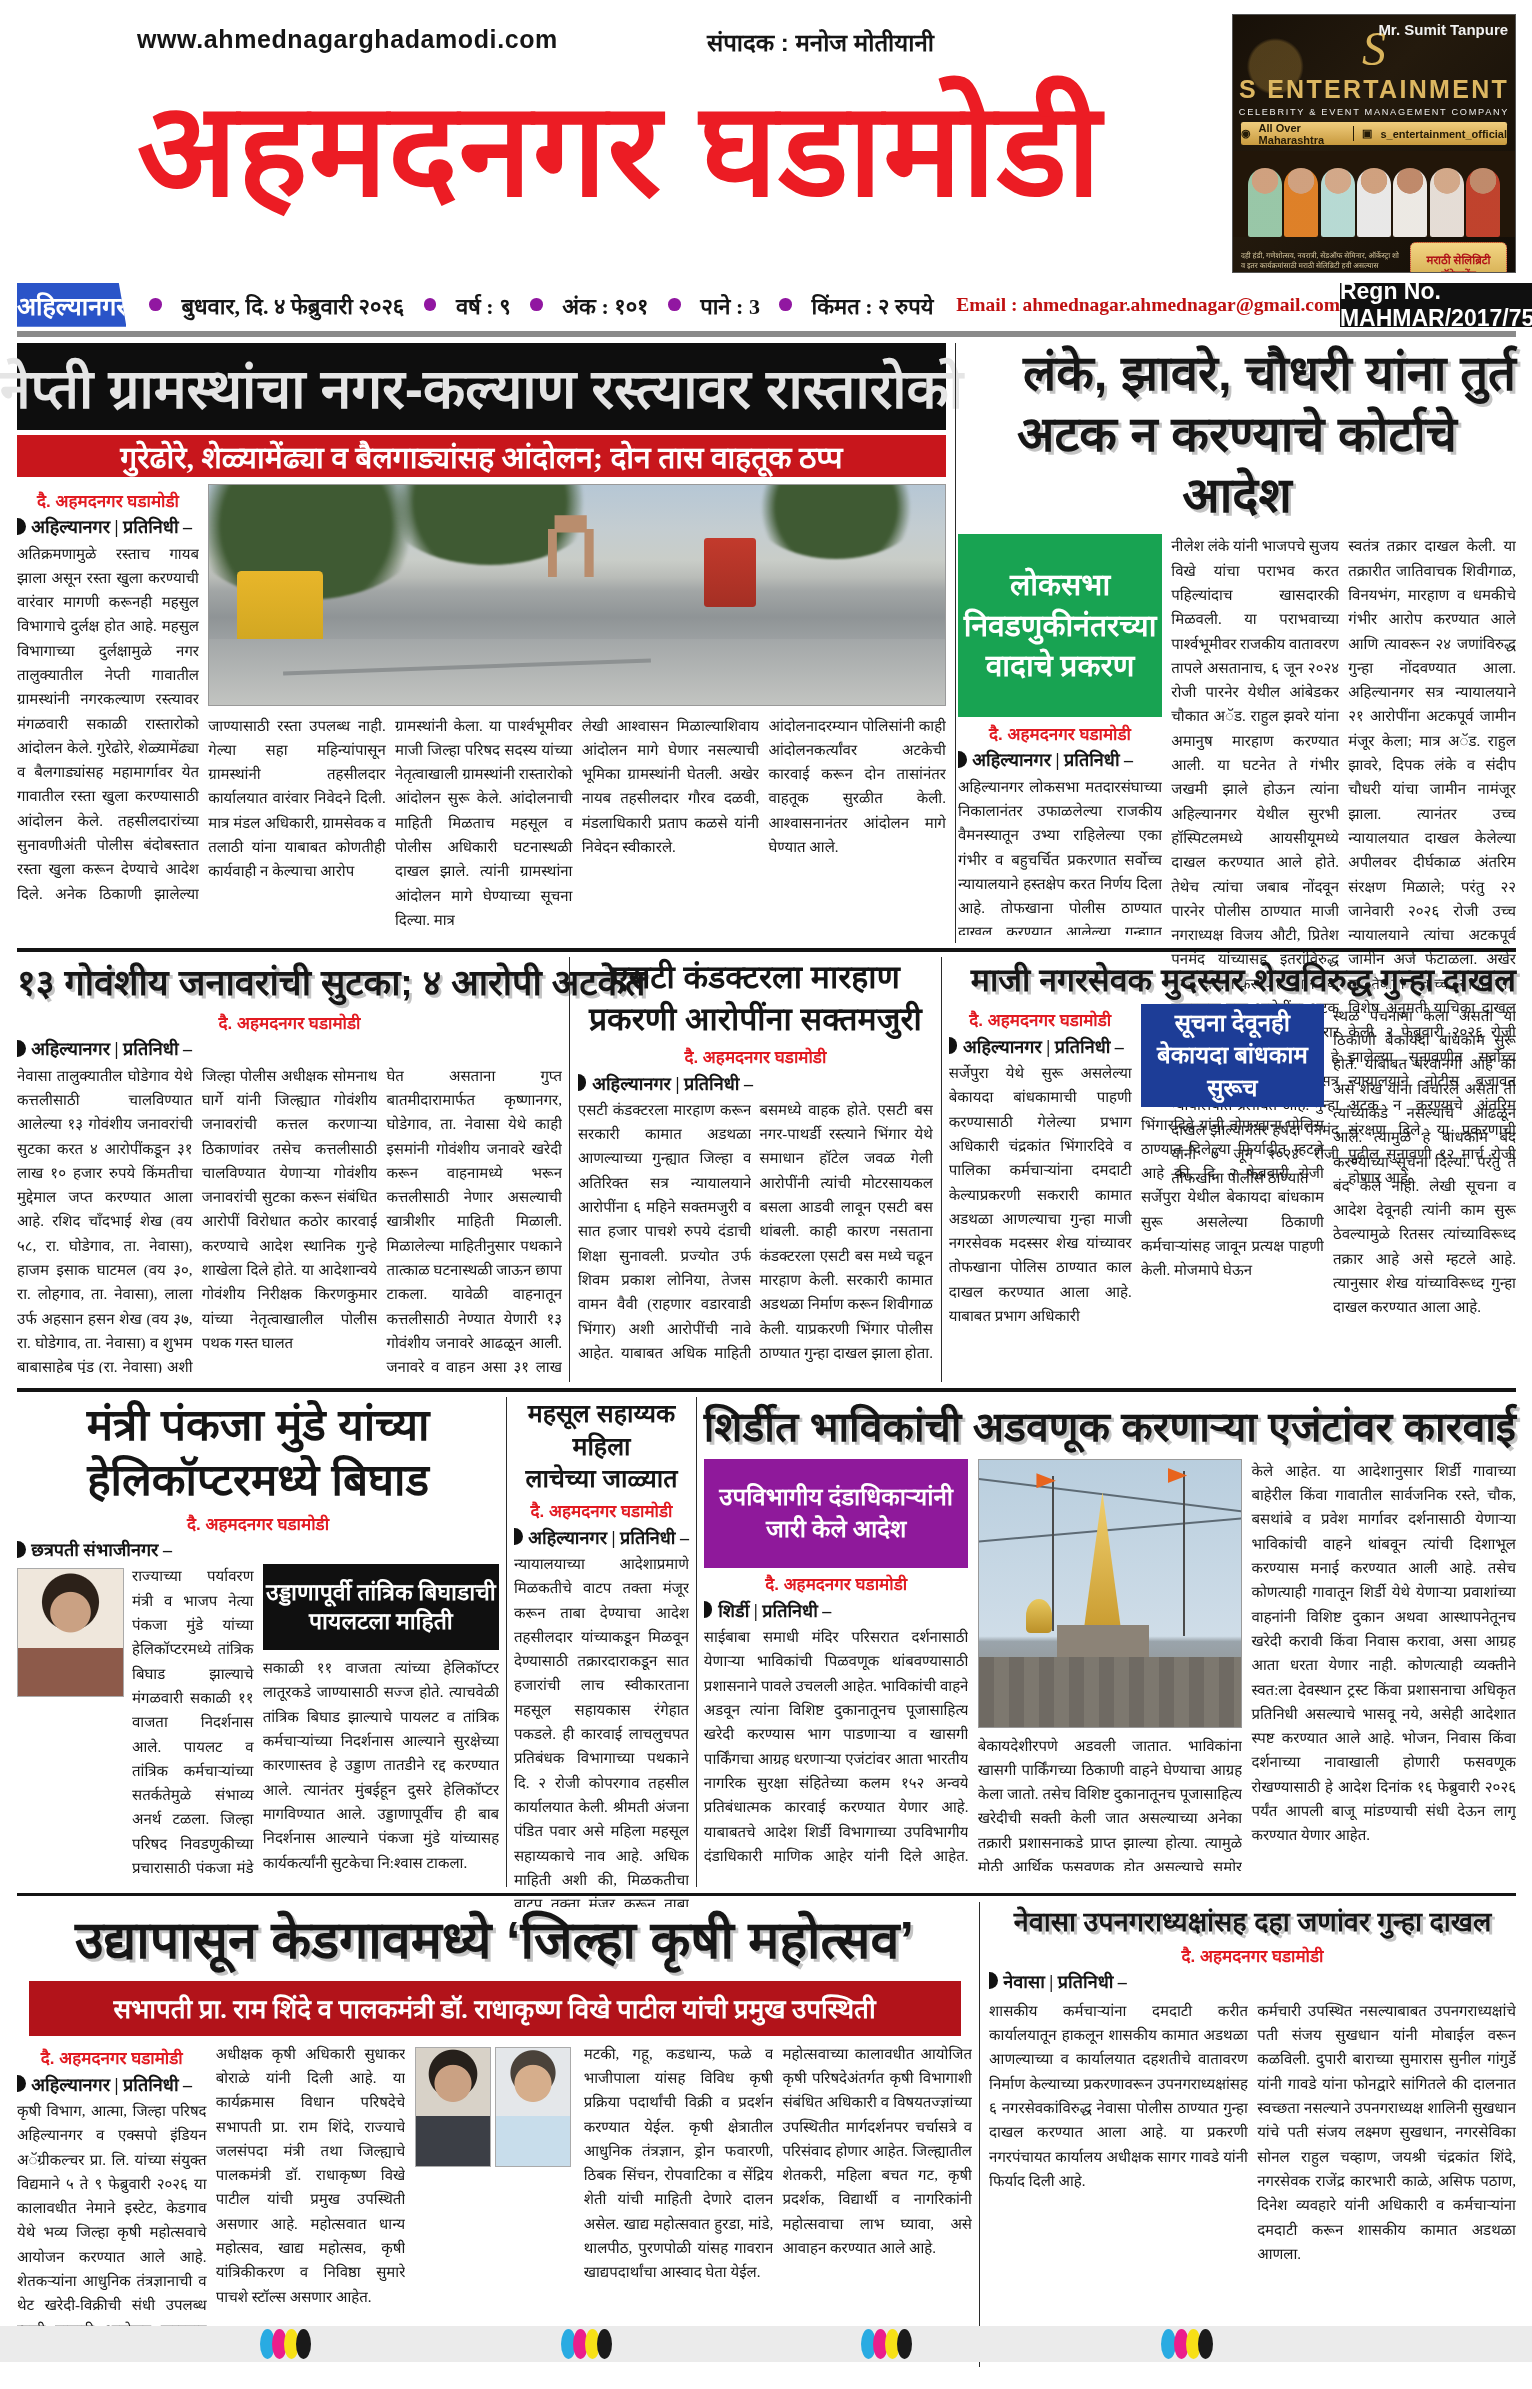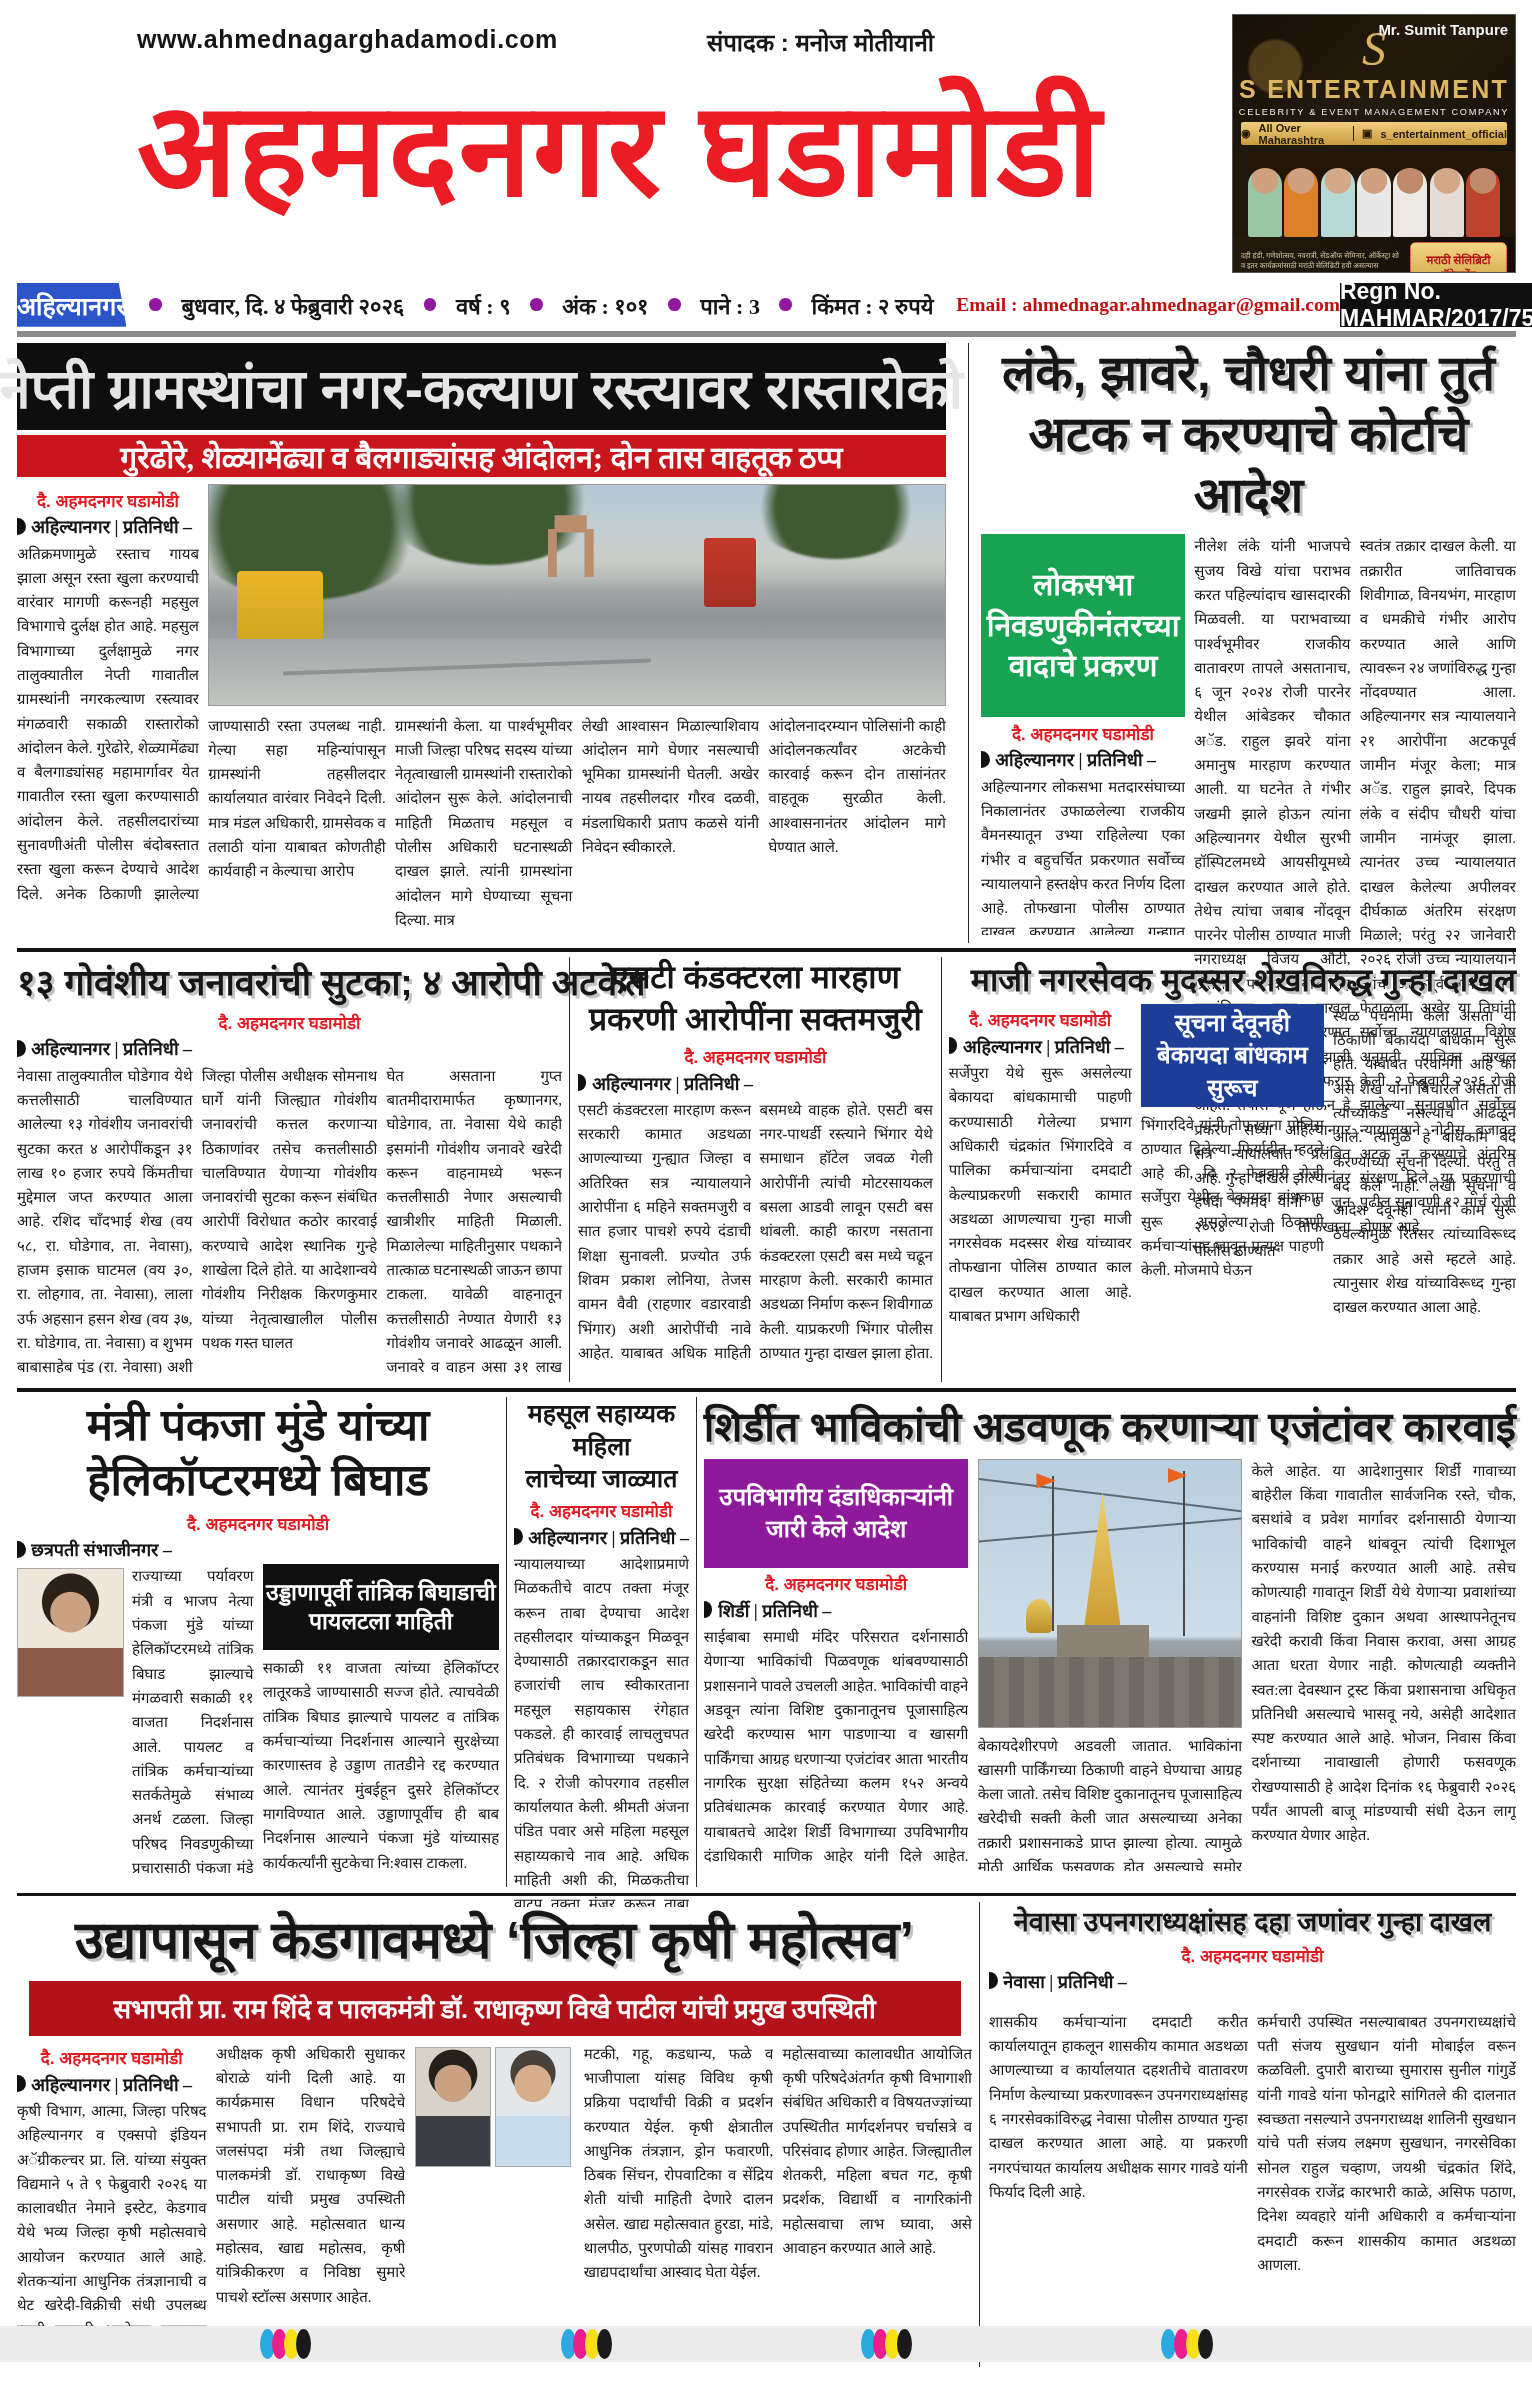--- a/index.html
+++ b/index.html
@@ -80,21 +80,21 @@
   .bus { position:absolute; right:189px; top:53px; width:52px; height:69px; background:linear-gradient(#c23a2c,#a52f24); border-radius:3.4px; }
   .gate { position:absolute; left:46%; top:23px; width:46px; height:69px; background:#b98d6d; clip-path:polygon(0 100%,0 30%,15% 30%,15% 10%,85% 10%,85% 30%,100% 30%,100% 100%,80% 100%,80% 35%,20% 35%,20% 100%); }
   .crowd { position:absolute; left:0; right:0; top:46%; height:22%;
      background: repeating-linear-gradient(90deg,#7b4a36 0 9.2px,#e4e0d5 9.2px 16px,#5b4b6e 16px 25px,#b4443c 25px 33px,#ececе8 33px 40px,#4a6b8a 40px 49px,#d8823c 49px 56px,#7e3d62 56px 64px);
      filter:blur(0.6px); border-radius:3.4px; opacity:.9; }
   .road { position:absolute; left:0; right:0; bottom:0; height:30%; background:linear-gradient(#a3a7a8,#c2c4c1); }
   .road::after { content:""; position:absolute; left:10%; right:40%; top:40%; height:4px; background:#8d9192; transform:rotate(-2deg); }
   .s1-cols { display:flex; gap:9.2px; margin-top:8px; flex:1; }
   .s1-cols .bodycol { flex:1; }
 
-  .story2 { flex:1; border-left:1.7px solid #2b2b2b; padding-left:12px; margin-left:22px; display:flex; flex-direction:column; }
+  .story2 { flex:1; border-left:1.7px solid #2b2b2b; padding-left:2px; margin-left:9px; display:flex; flex-direction:column;align-items:flex-end; }
   .h2 { font-family:"Liberation Sans",sans-serif; font-weight:bold; font-size:49px; line-height:1.25; text-align:center; }
   .s2-cols { display:flex; gap:9.2px; margin-top:8px; flex:1; }
   .s2-col { flex:1; }
   .green-box { background:#18a352; height:183px; font-size:30px; line-height:1.35; padding:5.7px; }
 
   
   .rowB { display:flex; height:425px; }
   .story3 { width:545px; }
   .h3 { font-family:"Liberation Sans",sans-serif; font-weight:bold; font-size:36px; text-align:center; white-space:nowrap; }
   .s3-cols { display:flex; gap:9.2px; height:309px; }
@@ -143,21 +143,21 @@
   .h9 { font-family:"Liberation Sans",sans-serif; font-weight:bold; font-size:52px; text-align:center; white-space:nowrap; }
   .s9-red { background:#b2131a; color:#fff; height:55px; margin:8px 11.5px 0 11.5px; display:flex; align-items:center; justify-content:center; font-weight:bold; font-size:26px; white-space:nowrap; }
   .s9-content { display:flex; gap:9.2px; margin-top:5.7px; height:321px; }
   .s9-col { flex:1; }
   .s9-photos { width:160px; flex:0 0 auto; display:flex; gap:4.6px; align-items:flex-start; padding-top:5.7px; }
   .portrait { width:76px; height:120px; border:0.6px solid #aaa; }
   .portrait.p1 { background: radial-gradient(circle at 50% 30%, #caa183 0 20%, transparent 21%), radial-gradient(circle at 50% 22%, #26201b 0 24%, transparent 25%), linear-gradient(#d8d2c8 0 58%, #3c3f46 58% 100%); }
   .portrait.p2 { background: radial-gradient(circle at 50% 30%, #d6ae8c 0 20%, transparent 21%), radial-gradient(circle at 50% 21%, #4a423a 0 22%, transparent 23%), linear-gradient(#e4e7ea 0 58%, #c8ddeb 58% 100%); }
   .story10 { flex:1; border-left:1.7px solid #2b2b2b; padding-left:9.2px; margin-left:6.9px; }
   .h10 { font-family:"Liberation Sans",sans-serif; font-weight:bold; font-size:27px; text-align:center; white-space:nowrap; }
-  .s10-cols { display:flex; gap:9.2px; height:355px; margin-top:17px; }
+  .s10-cols { display:flex; gap:9.2px; height:355px; margin-top:6px; }
   .s10-cols .bodycol { flex:1; }
 
   
   .cmyk-strip { position:absolute; left:0; right:0; bottom:27.5px; height:36px; background:#ebebeb; display:flex; align-items:center; }
   .cmyk-group { display:flex; margin-left:252px; }
   .cmyk-group:first-child { margin-left:263px; }
   .cmyk-group i { width:15px; height:30px; border-radius:50%; margin-left:-2.9px; display:block; }
   .c { background:#29abe2; } .m { background:#ec1e8c; } .y { background:#f7e017; } .k { background:#1a1a1a; }
 </style>
 </head>

